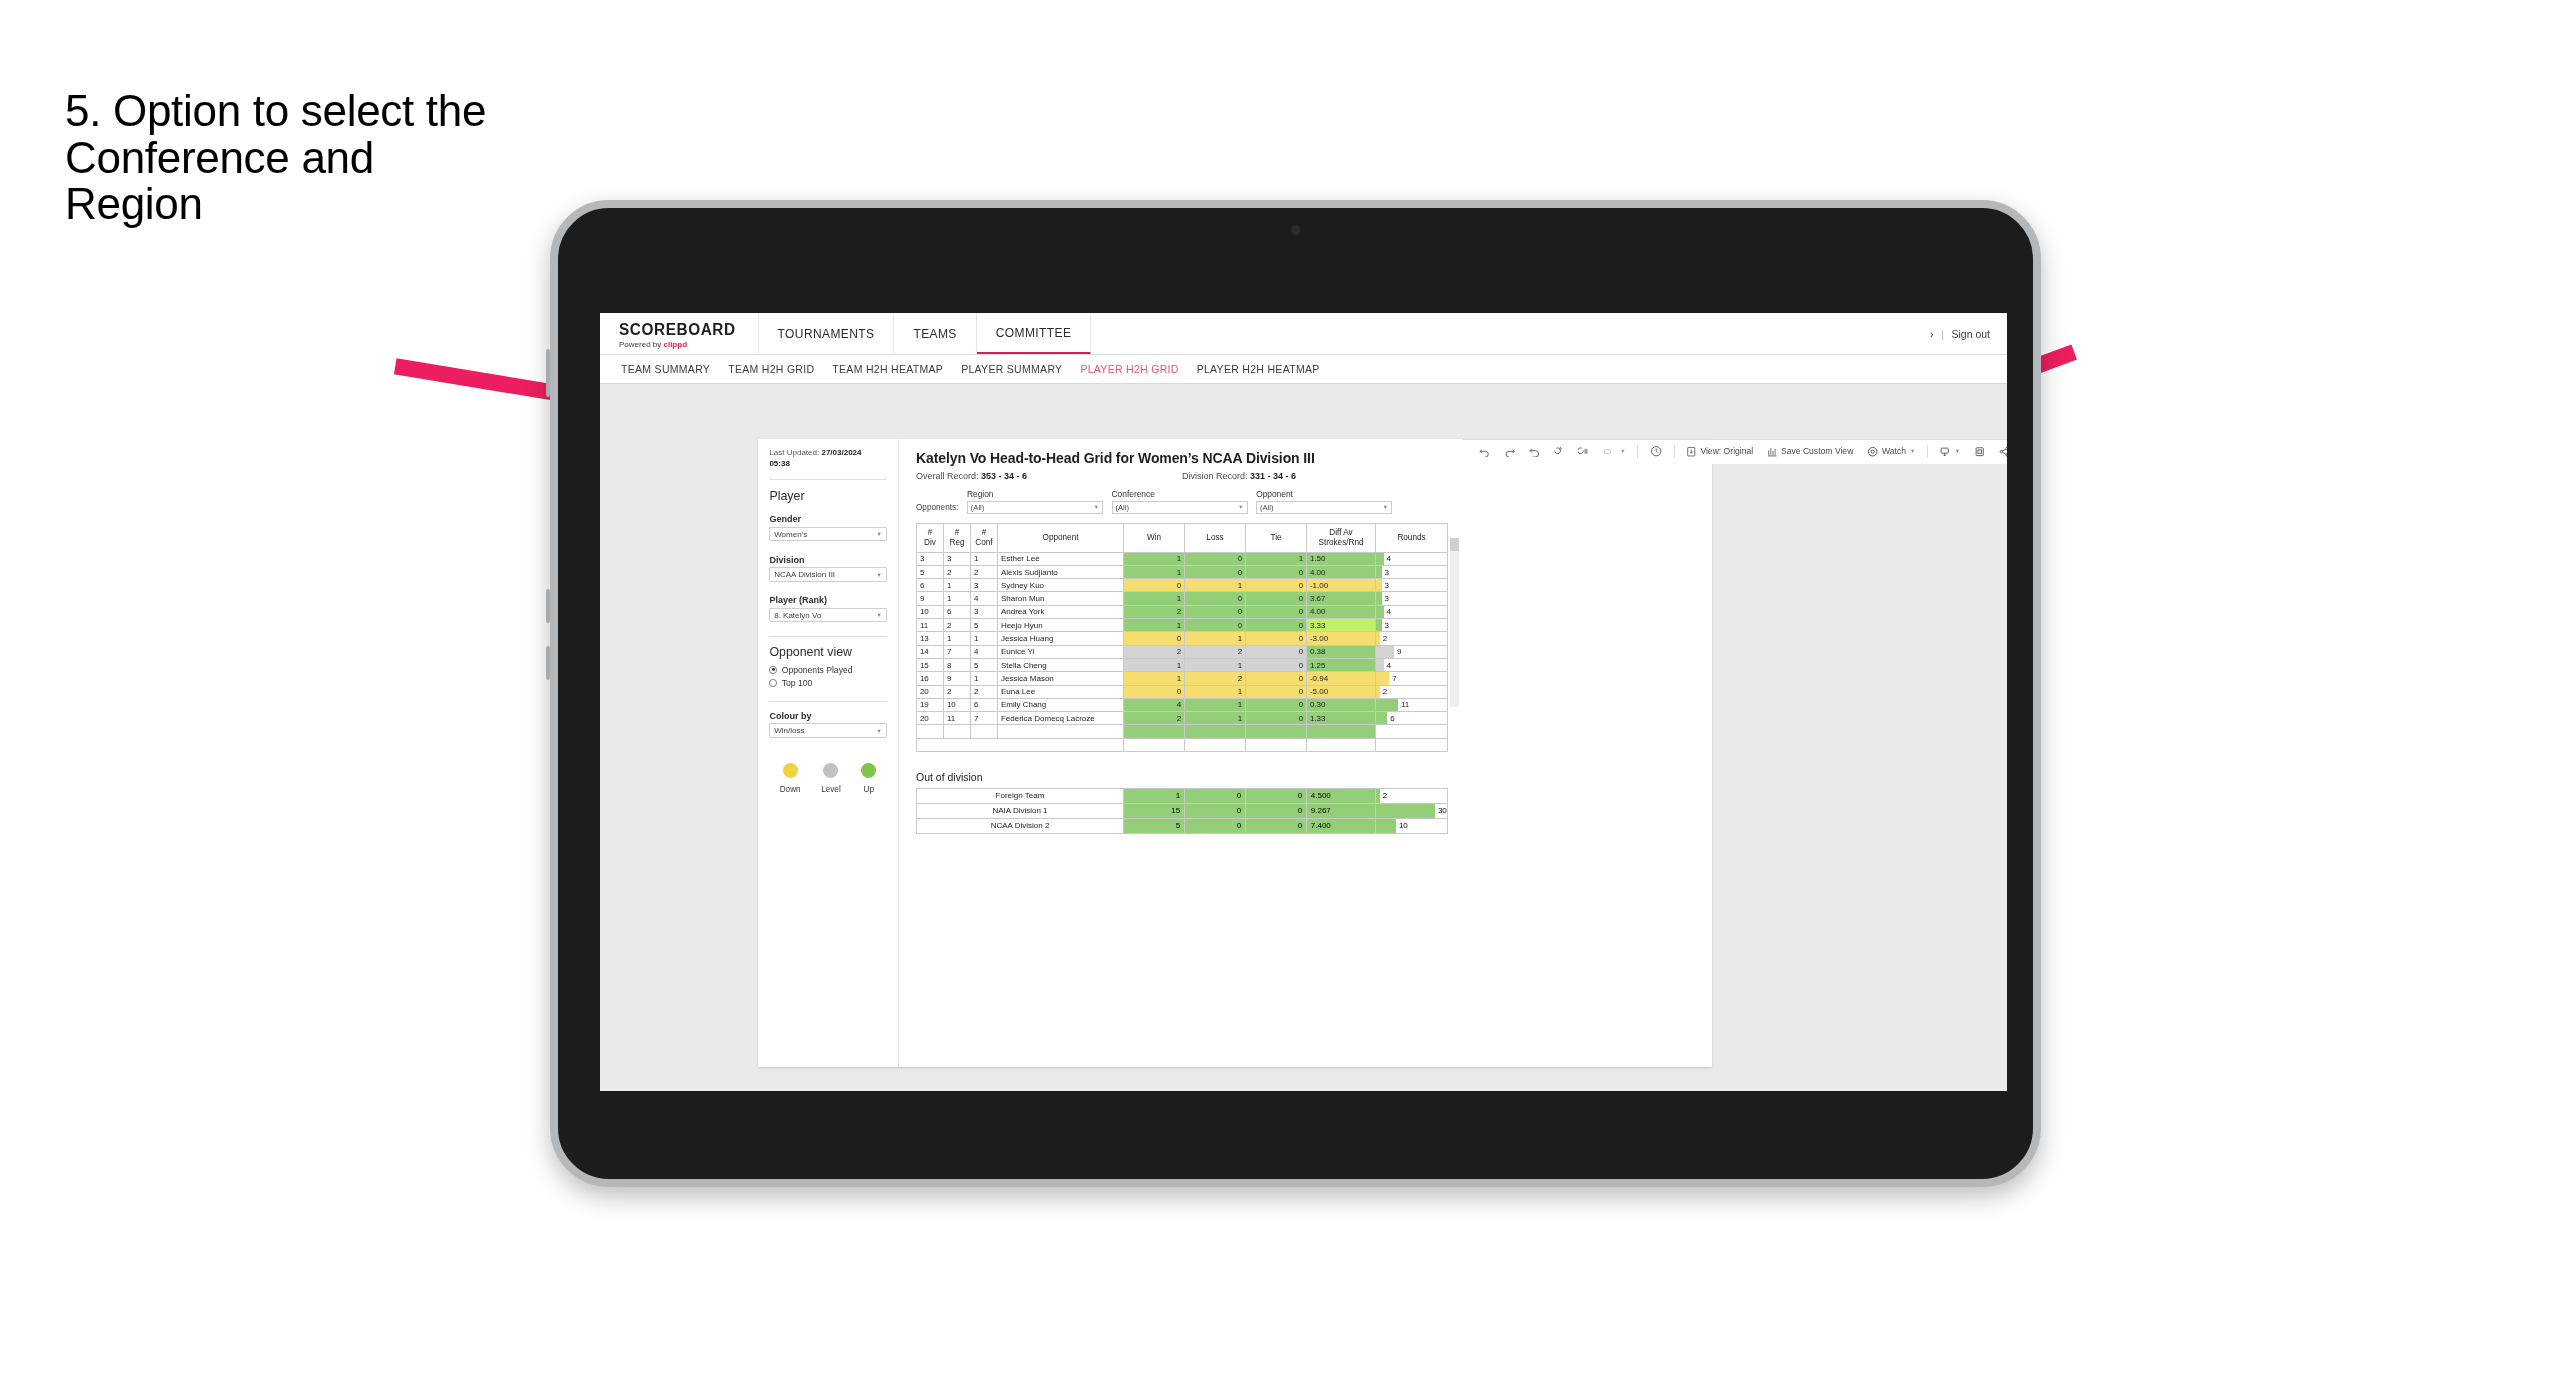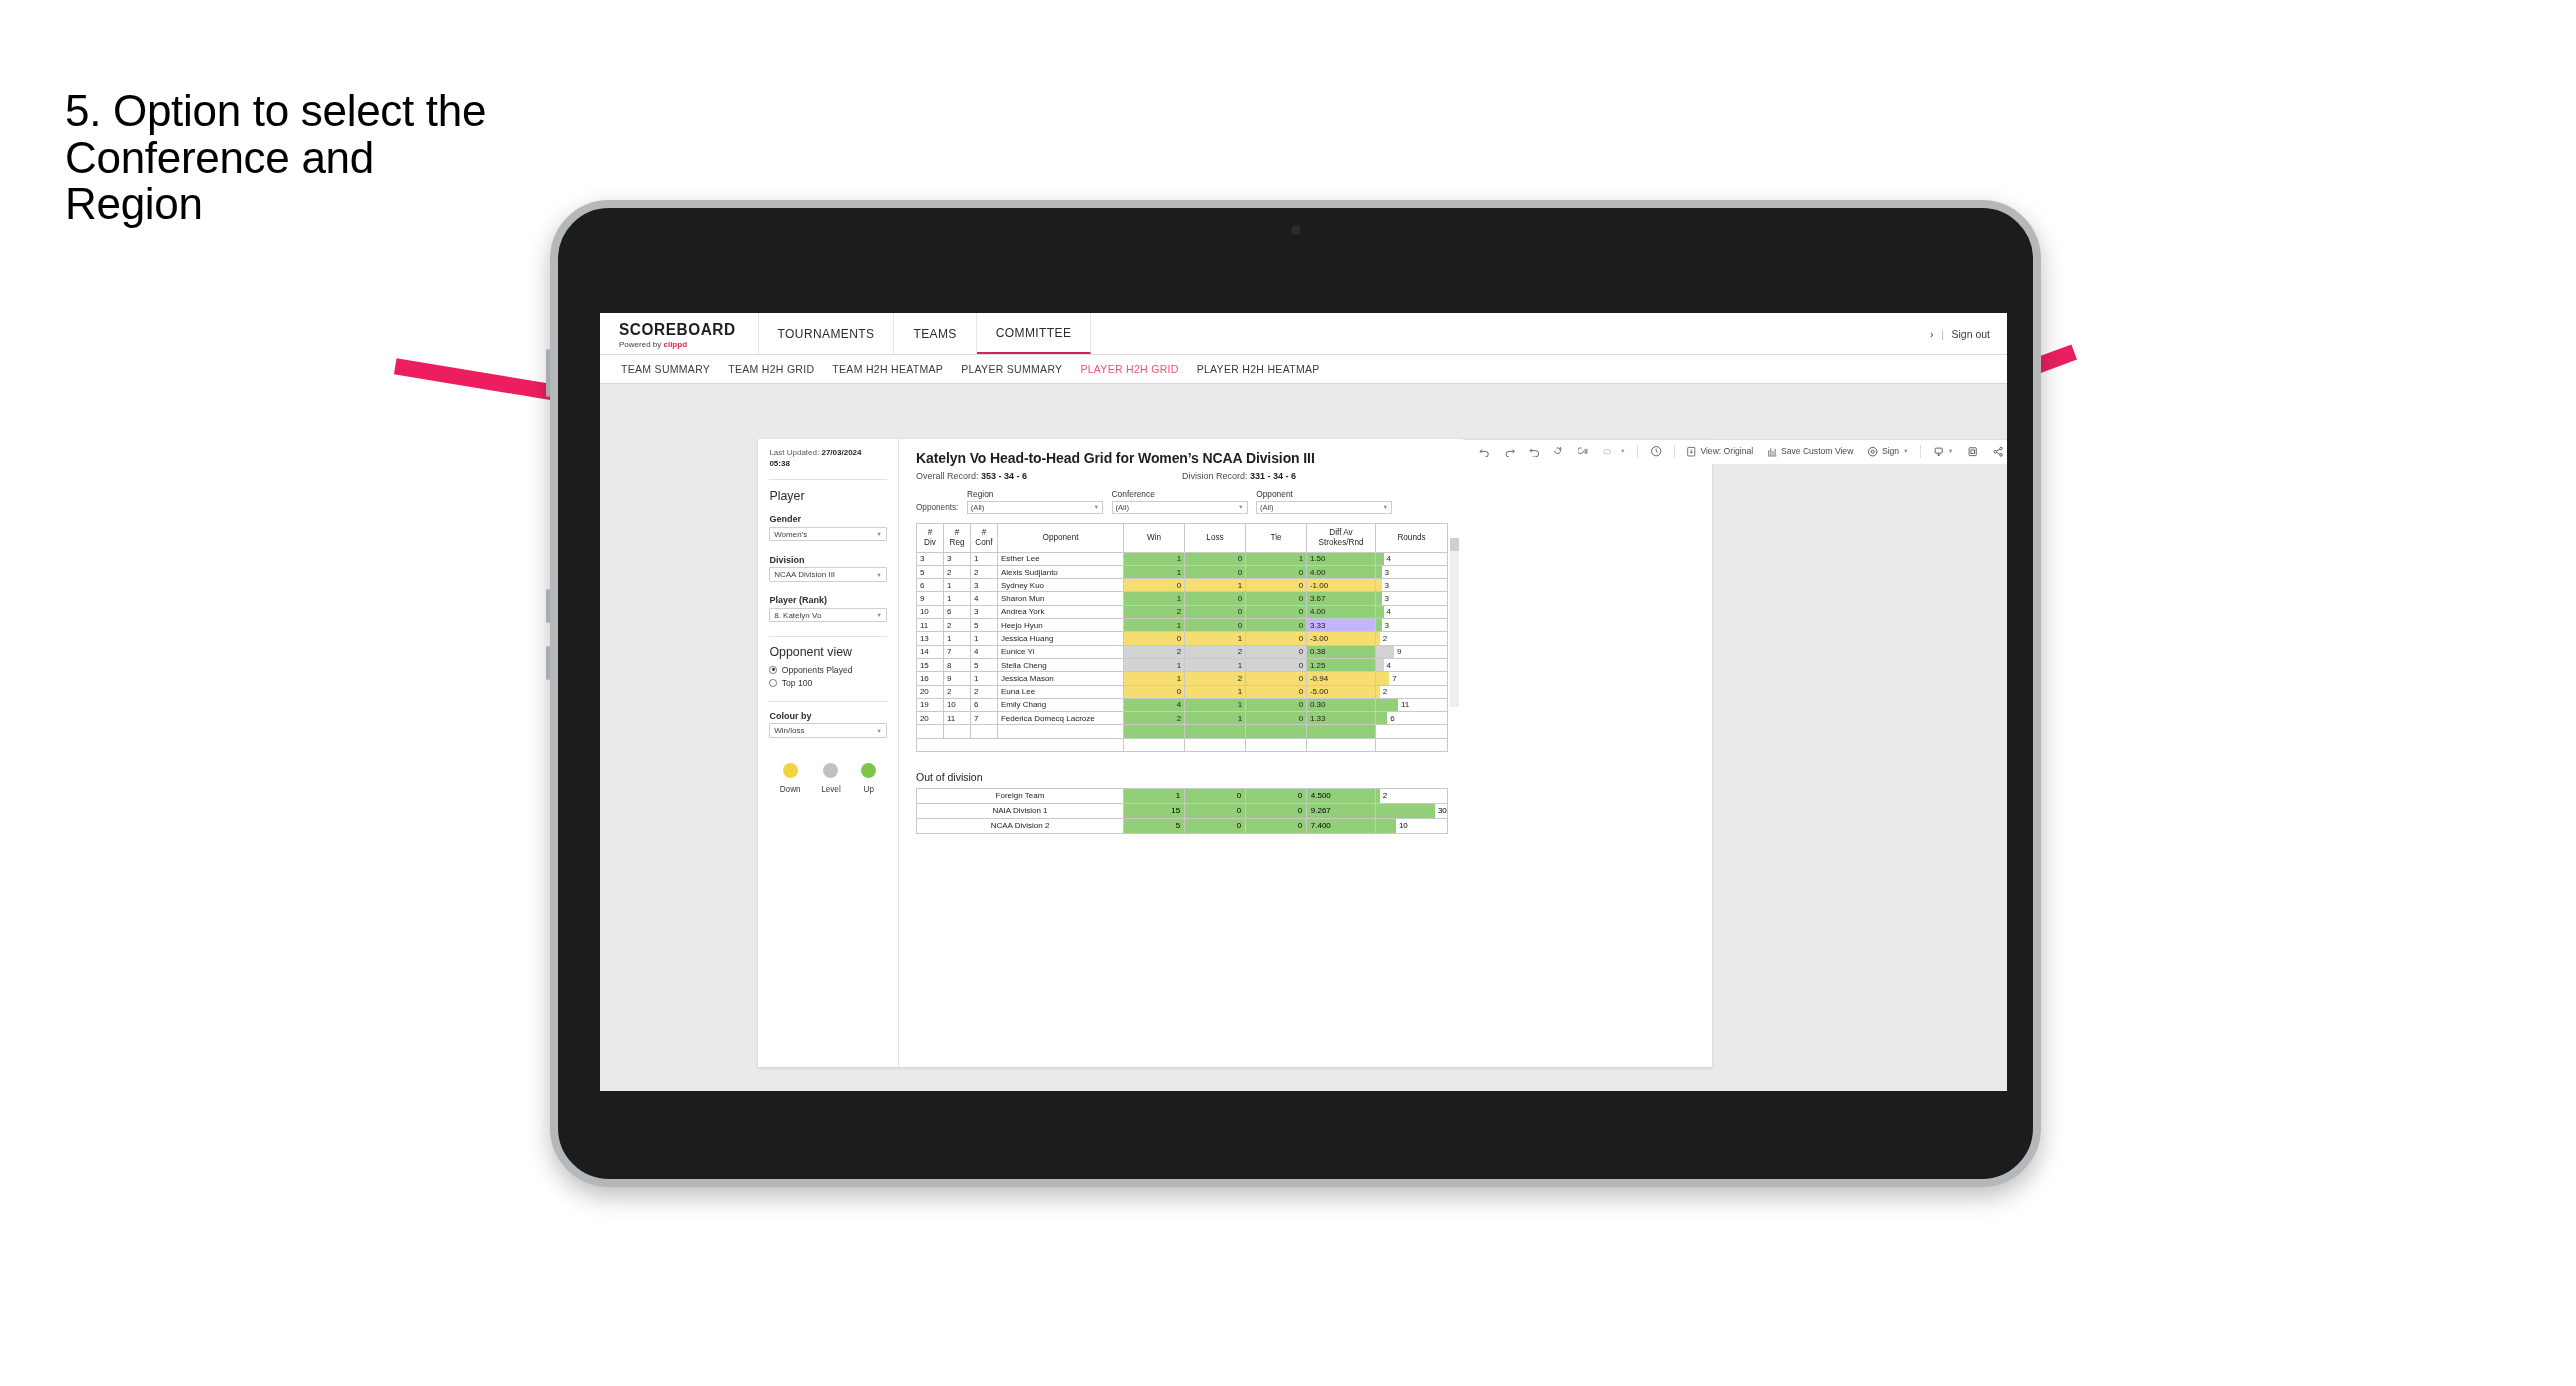--- a/index.html
+++ b/index.html
@@ -413,21 +413,21 @@
                         </td>
                       </tr>
                       <tr>
                         <td class="c-div">11</td>
                         <td class="c-reg">2</td>
                         <td class="c-conf">5</td>
                         <td class="c-opp">Heejo Hyun</td>
                         <td class="c-num" style="background:#93ce79">1</td>
                         <td class="c-num" style="background:#93ce79">0</td>
                         <td class="c-num" style="background:#93ce79">0</td>
-                        <td class="c-diff" style="background:#c4b5fd">3.33</td>
+                        <td class="c-diff" style="background:#bef264">3.33</td>
                         <td class="c-rounds">
                           <span class="rbar" style="width:5.7px;background:#93ce79"></span>
                           <span class="rval" style="left:5.7px">3</span>
                         </td>
                       </tr>
                       <tr>
                         <td class="c-div">13</td>
                         <td class="c-reg">1</td>
                         <td class="c-conf">1</td>
                         <td class="c-opp">Jessica Huang</td>
@@ -649,21 +649,21 @@
                   <path d="M1 14 H13"></path>
                 </svg>
                 <span>Save Custom View</span>
               </div>
             <div class="tbspacer"></div>
             <div class="tb">
                 <svg width="11.4" height="11.4" viewBox="0 0 16 16" fill="none" stroke="#3a3a3a" stroke-width="1.2">
                   <circle cx="8" cy="8" r="6"></circle>
                   <circle cx="8" cy="8" r="2.2"></circle>
                 </svg>
-                <span>Sign</span>
+                <span>Watch</span>
                 <span class="caret">▼</span>
               </div>
             <div class="tbsep"></div>
             <div class="tb">
                 <svg width="11.4" height="11.4" viewBox="0 0 16 16" fill="none" stroke="#4a4a4a" stroke-width="1.2">
                   <rect x="3" y="3" width="10" height="7" rx="1"></rect>
                   <path d="M8 10 V14 M6 12 l2 2 l2 -2"></path>
                 </svg>
                 <span class="caret">▼</span>
               </div>

